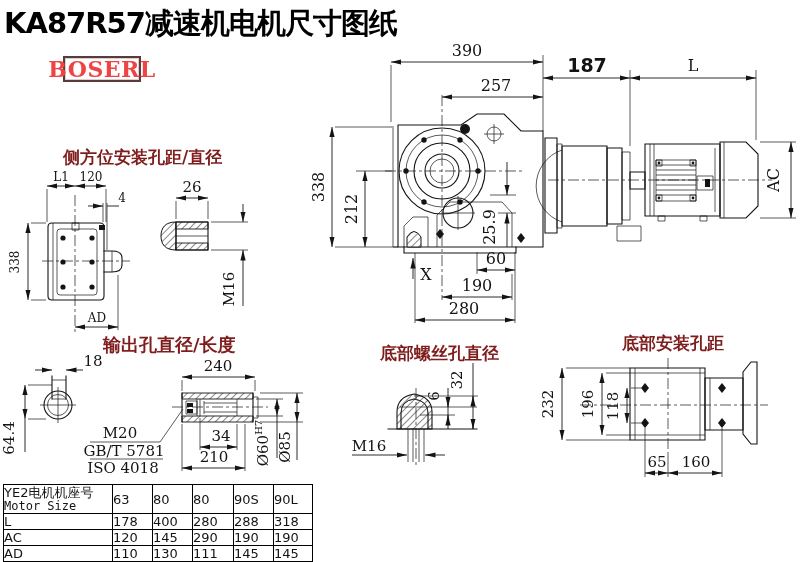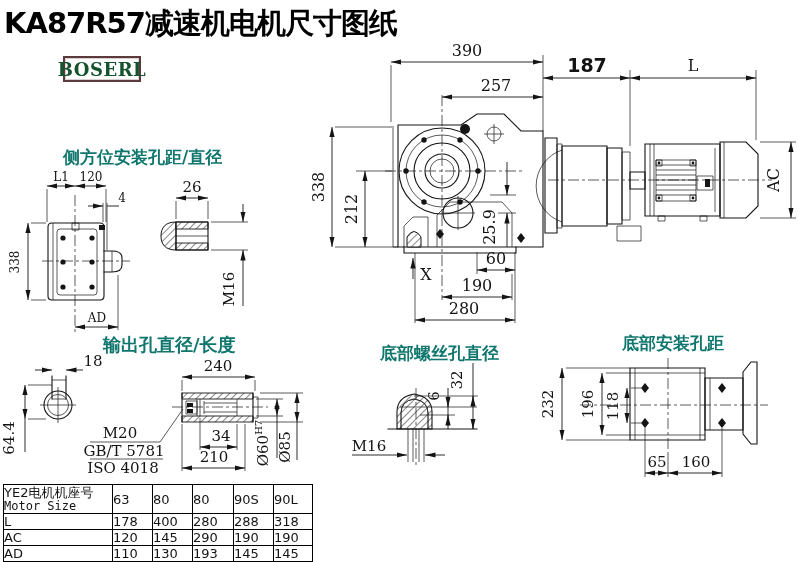--- a/index.html
+++ b/index.html
@@ -2,22 +2,22 @@
 <html><head>
 <meta charset="utf-8">
 <style>
   html,body{margin:0;padding:0;background:#fff;}
   .page{position:relative;width:800px;height:562px;background:#fff;overflow:hidden;
         font-family:"DejaVu Sans",sans-serif;color:#141414;}
   .title{position:absolute;left:4px;top:4px;font-size:29px;font-weight:bold;color:#000;
          letter-spacing:-1px;white-space:nowrap;}
   .logo{position:absolute;left:63px;top:56px;width:74px;height:22px;border:2px solid #5a3a3a;
         box-shadow:0 0 0 1px #d9cfcf inset;display:flex;align-items:center;justify-content:center;}
-  .logo span{font-family:"DejaVu Serif",serif;font-weight:bold;font-size:18px;color:#14532d;letter-spacing:0.5px;}
-  .seclabel{position:absolute;font-weight:bold;color:#0f766e;white-space:nowrap;}
+  .logo span{font-family:"DejaVu Serif",serif;font-weight:bold;font-size:22px;color:#ef4444;letter-spacing:0.5px;}
+  .seclabel{position:absolute;font-weight:bold;color:#7f1d1d;white-space:nowrap;}
   .lab-side{left:63px;top:146px;font-size:17px;}
   .lab-out{left:103px;top:333px;font-size:18px;}
   .lab-screw{left:380px;top:342px;font-size:17px;}
   .lab-bot{left:622px;top:332px;font-size:17px;}
   svg{position:absolute;left:0;top:0;}
   svg *{vector-effect:non-scaling-stroke;}
   .ln{fill:none;stroke:#141414;stroke-width:1.1;stroke-linecap:square;stroke-linejoin:miter;}
   .thin{fill:none;stroke:#141414;stroke-width:0.7;}
   .d{fill:none;stroke:#141414;stroke-width:0.9;}
   .cl{fill:none;stroke:#141414;stroke-width:0.7;stroke-dasharray:11 3 3 3;}
@@ -409,20 +409,20 @@
       <td>120</td>
       <td>145</td>
       <td>290</td>
       <td>190</td>
       <td>190</td>
     </tr>
     <tr>
       <td>AD</td>
       <td>110</td>
       <td>130</td>
-      <td>193</td>
+      <td>111</td>
       <td>145</td>
       <td>145</td>
     </tr>
   </tbody>
     </table>
 
 </div>
 
 </body></html>

